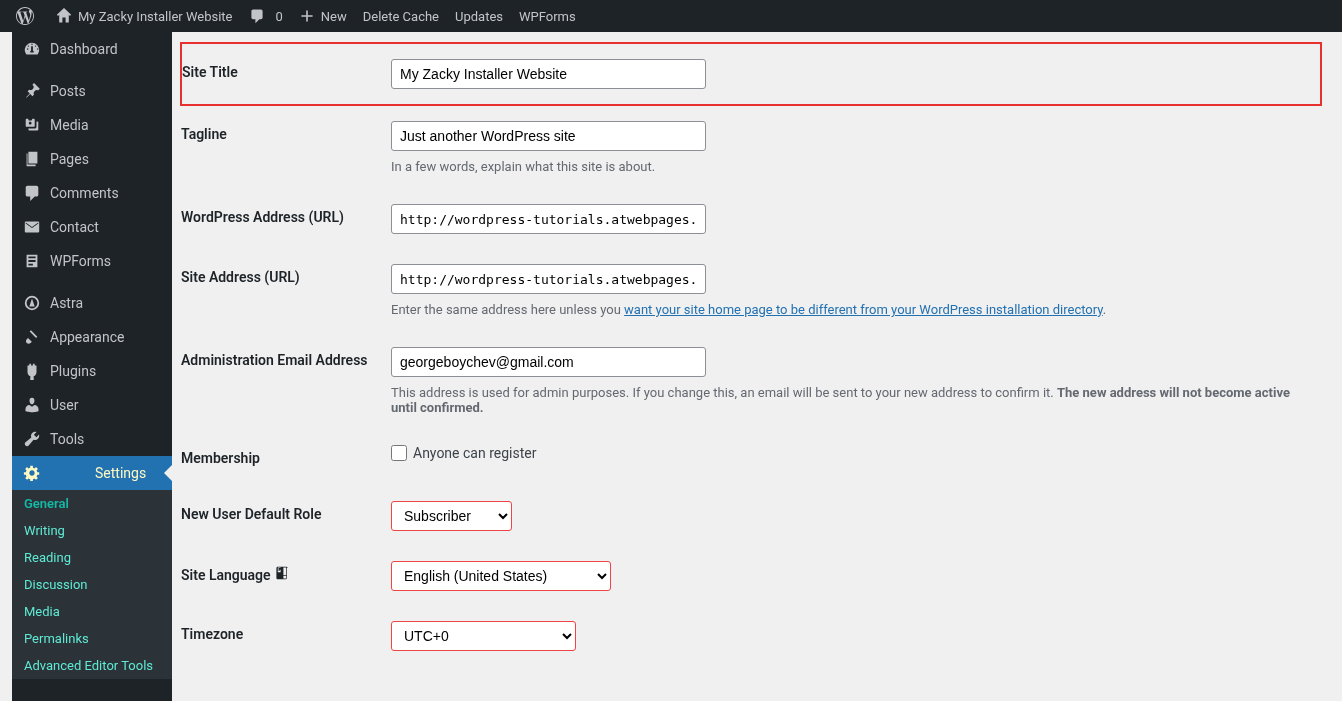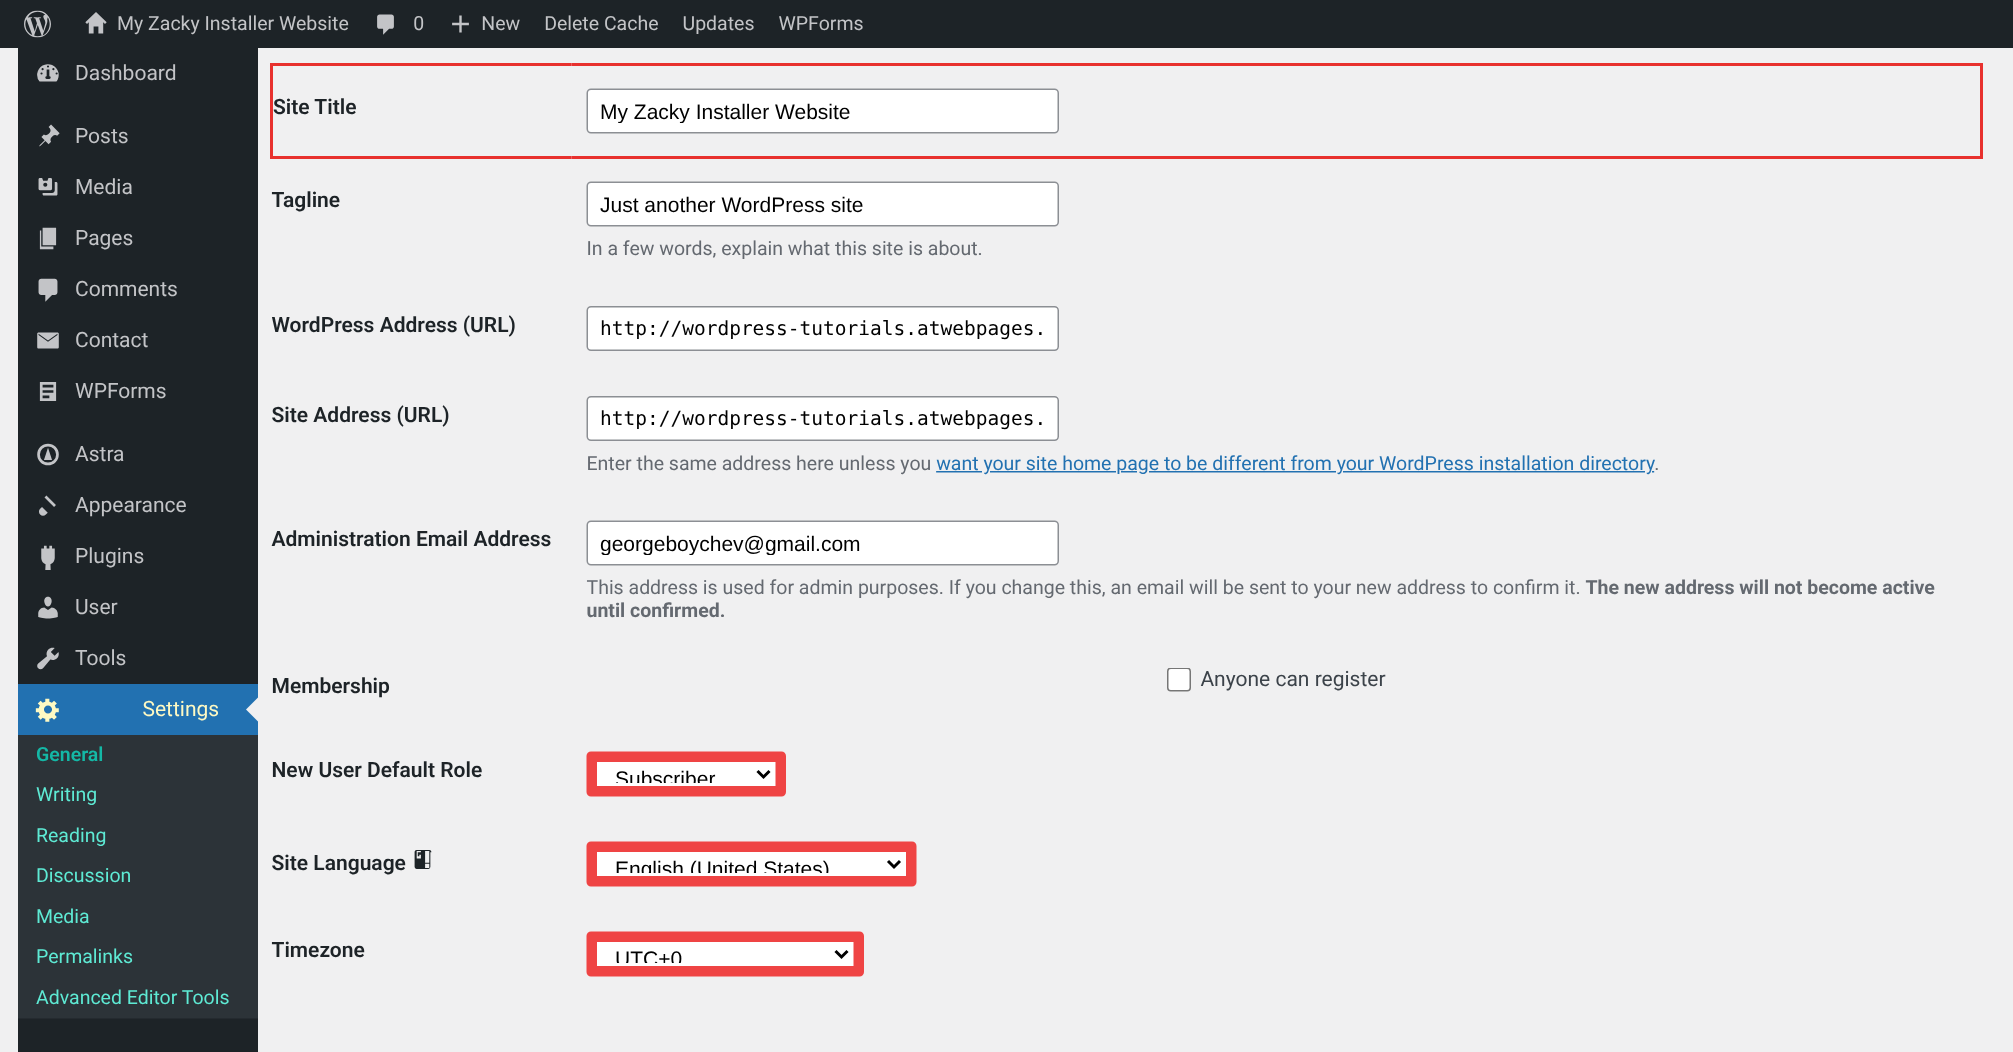--- a/index.html
+++ b/index.html
@@ -22,27 +22,27 @@
 .submenu-item.current { color: #14b8a6; font-weight: 600; }
 
 
 .main { margin-left: 160px; padding: 10px 20px 40px 20px; }
 h1 { font-size: 23px; font-weight: 400; color: #1d2327; margin: 10px 0 20px 2px; }
 .form-table { width: 100%; border-collapse: collapse; }
 .form-table th { text-align: left; width: 200px; padding: 20px 10px 20px 0; font-weight: 600; vertical-align: top; color: #1d2327; font-size: 14px; }
 .form-table td { padding: 15px 10px; vertical-align: top; }
 .form-table input[type=text], .form-table input[type=email], .form-table input[type=url] { width: 315px; padding: 4px 8px; border: 1px solid #8c8f94; border-radius: 3px; background: #fff; font-size: 14px; height: 30px; }
 .form-table input.code { font-family: Consolas, Monaco, monospace; font-size: 13px; }
-.form-table select { padding: 2px 24px 2px 8px; border: 7px solid #ef4444; border-radius: 3px; background: #fff; font-size: 14px; height: 30px; min-width: 100px; }
+.form-table select { padding: 2px 24px 2px 8px; border: 1px solid #ef4444; border-radius: 3px; background: #fff; font-size: 14px; height: 30px; min-width: 100px; }
 .description { font-size: 13px; color: #646970; margin-top: 8px; }
 .description a { color: #2271b1; text-decoration: underline; }
 .highlight-row { border: 2px solid #e8312e; border-radius: 10px; }
 .highlight-row th { }
 .lang-icon { margin-left: 4px; font-size: 12px; }
-label.checkbox { display: flex; align-items: center; gap: 6px; font-size: 14px; justify-content: center; }
+label.checkbox { display: flex; align-items: center; gap: 6px; font-size: 14px; }
 input[type=checkbox] { width: 16px; height: 16px; border: 1px solid #8c8f94; border-radius: 3px; }
 svg { fill: currentColor; }
 </style>
 </head>
 <body>
 
 <div class="admin-bar">
   <div class="ab-item">
     <span class="ab-icon">
         <svg width="18" height="18" viewBox="0 0 20 20">

